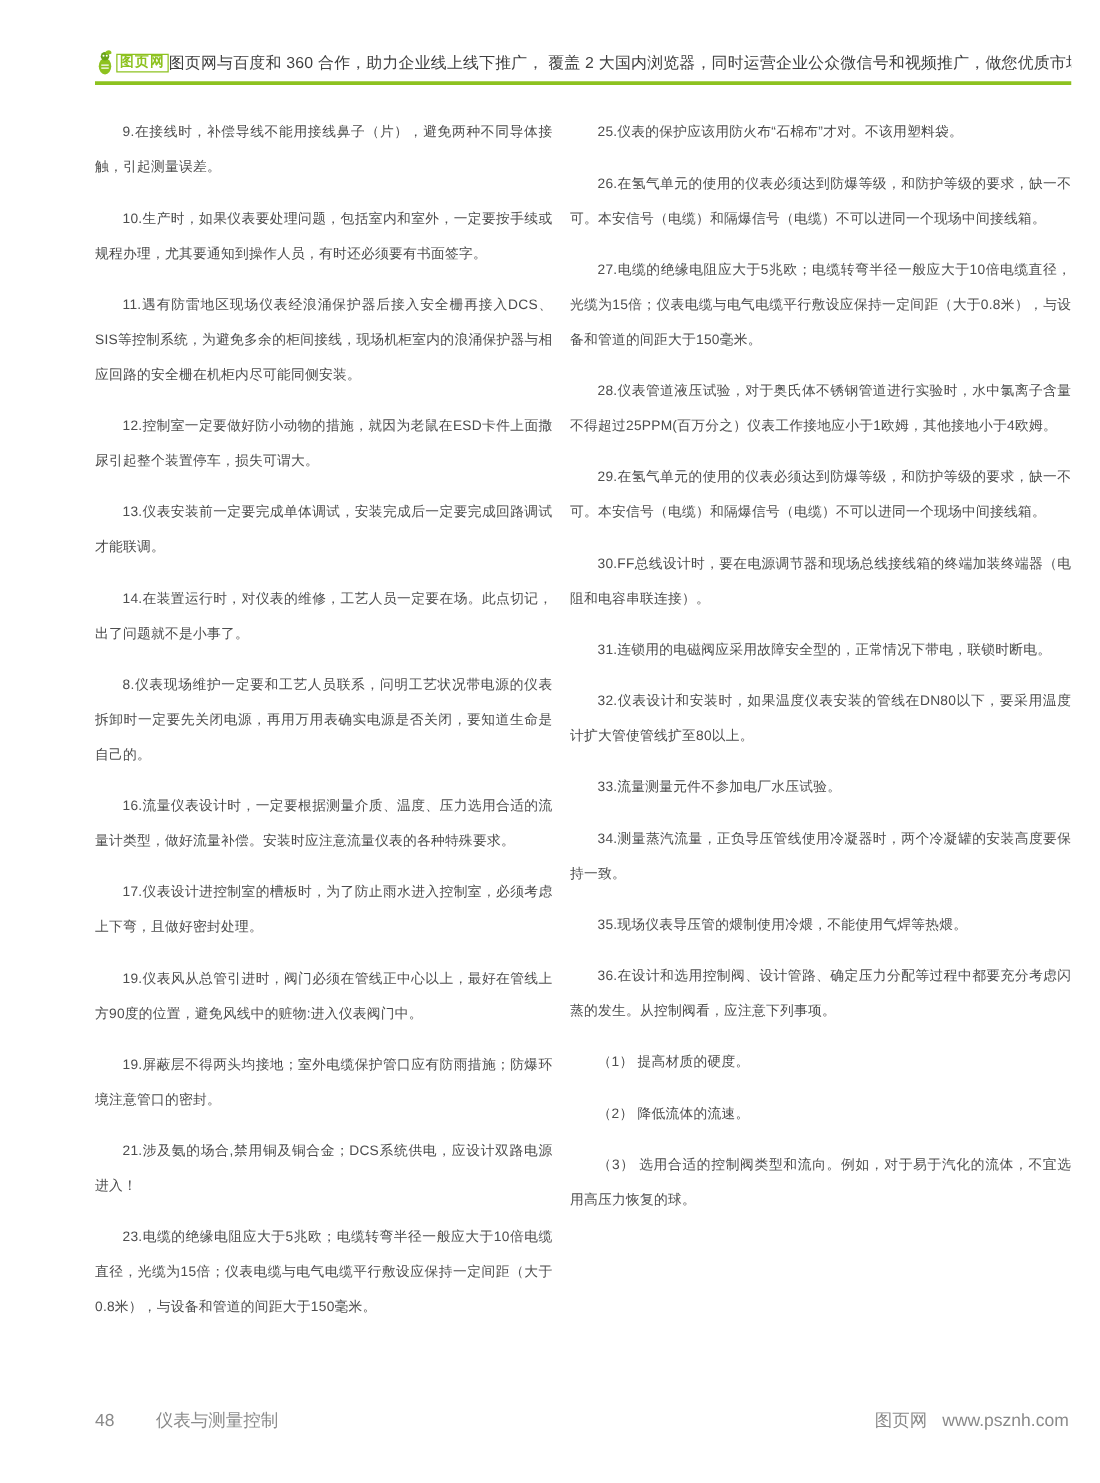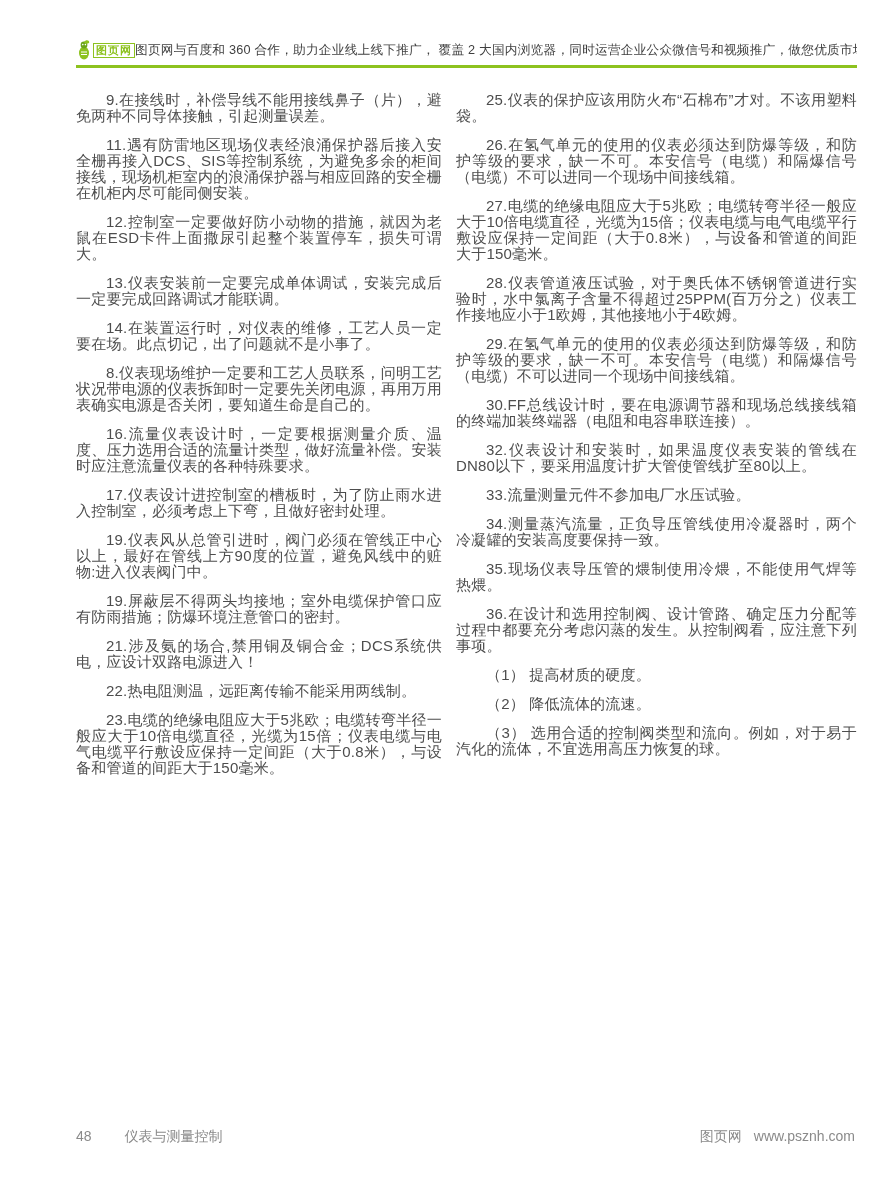--- a/index.html
+++ b/index.html
@@ -51,22 +51,22 @@
   
   .content{
     margin-top:24px;
     width:781px;
     display:flex;
     gap:14px;
   }
   .column{flex:0 0 366px;width:366px;}
   .column.right{flex:0 0 401px;width:401px;}
   .para{
-    font-size:15px;
-    line-height:16px;
+    font-size:11px;
+    line-height:28px;
     text-align:justify;
     text-indent:2em;
     margin-bottom:13px;
     color:var(--body-text);
     letter-spacing:0.2px;
   }
   
   .footer{
     position:absolute;
     left:76px;right:25px;bottom:40px;
@@ -95,40 +95,41 @@
         <path d="M5 12 L11 12 M5 14.5 L11 14.5" stroke="#ffffff" stroke-width="1"></path>
       </svg>
       <span class="logo-box">图页网</span>
     </span>
     <span class="banner-text">图页网与百度和 360 合作，助力企业线上线下推广， 覆盖 2 大国内浏览器，同时运营企业公众微信号和视频推广，做您优质市场部。</span>
   </div>
 
   <div class="content">
     <div class="column">
         <p class="para">9.在接线时，补偿导线不能用接线鼻子（片），避免两种不同导体接触，引起测量误差。</p>
+        <p class="para">10.生产时，如果仪表要处理问题，包括室内和室外，一定要按手续或规程办理，尤其要通知到操作人员，有时还必须要有书面签字。</p>
         <p class="para">11.遇有防雷地区现场仪表经浪涌保护器后接入安全栅再接入DCS、SIS等控制系统，为避免多余的柜间接线，现场机柜室内的浪涌保护器与相应回路的安全栅在机柜内尽可能同侧安装。</p>
         <p class="para">12.控制室一定要做好防小动物的措施，就因为老鼠在ESD卡件上面撒尿引起整个装置停车，损失可谓大。</p>
         <p class="para">13.仪表安装前一定要完成单体调试，安装完成后一定要完成回路调试才能联调。</p>
         <p class="para">14.在装置运行时，对仪表的维修，工艺人员一定要在场。此点切记，出了问题就不是小事了。</p>
         <p class="para">8.仪表现场维护一定要和工艺人员联系，问明工艺状况带电源的仪表拆卸时一定要先关闭电源，再用万用表确实电源是否关闭，要知道生命是自己的。</p>
         <p class="para">16.流量仪表设计时，一定要根据测量介质、温度、压力选用合适的流量计类型，做好流量补偿。安装时应注意流量仪表的各种特殊要求。</p>
         <p class="para">17.仪表设计进控制室的槽板时，为了防止雨水进入控制室，必须考虑上下弯，且做好密封处理。</p>
         <p class="para">19.仪表风从总管引进时，阀门必须在管线正中心以上，最好在管线上方90度的位置，避免风线中的赃物:进入仪表阀门中。</p>
         <p class="para">19.屏蔽层不得两头均接地；室外电缆保护管口应有防雨措施；防爆环境注意管口的密封。</p>
         <p class="para">21.涉及氨的场合,禁用铜及铜合金；DCS系统供电，应设计双路电源进入！</p>
-        <p class="para">22.热电阻测温，远距离传输不能采用两线制。</p>
         <p class="para">23.电缆的绝缘电阻应大于5兆欧；电缆转弯半径一般应大于10倍电缆直径，光缆为15倍；仪表电缆与电气电缆平行敷设应保持一定间距（大于0.8米），与设备和管道的间距大于150毫米。</p>
       </div>
     <div class="column right">
         <p class="para">25.仪表的保护应该用防火布“石棉布”才对。不该用塑料袋。</p>
         <p class="para">26.在氢气单元的使用的仪表必须达到防爆等级，和防护等级的要求，缺一不可。本安信号（电缆）和隔爆信号（电缆）不可以进同一个现场中间接线箱。</p>
         <p class="para">27.电缆的绝缘电阻应大于5兆欧；电缆转弯半径一般应大于10倍电缆直径，光缆为15倍；仪表电缆与电气电缆平行敷设应保持一定间距（大于0.8米），与设备和管道的间距大于150毫米。</p>
         <p class="para">28.仪表管道液压试验，对于奥氏体不锈钢管道进行实验时，水中氯离子含量不得超过25PPM(百万分之）仪表工作接地应小于1欧姆，其他接地小于4欧姆。</p>
         <p class="para">29.在氢气单元的使用的仪表必须达到防爆等级，和防护等级的要求，缺一不可。本安信号（电缆）和隔爆信号（电缆）不可以进同一个现场中间接线箱。</p>
         <p class="para">30.FF总线设计时，要在电源调节器和现场总线接线箱的终端加装终端器（电阻和电容串联连接）。</p>
+        <p class="para">31.连锁用的电磁阀应采用故障安全型的，正常情况下带电，联锁时断电。</p>
         <p class="para">32.仪表设计和安装时，如果温度仪表安装的管线在DN80以下，要采用温度计扩大管使管线扩至80以上。</p>
         <p class="para">33.流量测量元件不参加电厂水压试验。</p>
         <p class="para">34.测量蒸汽流量，正负导压管线使用冷凝器时，两个冷凝罐的安装高度要保持一致。</p>
         <p class="para">35.现场仪表导压管的煨制使用冷煨，不能使用气焊等热煨。</p>
         <p class="para">36.在设计和选用控制阀、设计管路、确定压力分配等过程中都要充分考虑闪蒸的发生。从控制阀看，应注意下列事项。</p>
         <p class="para">（1） 提高材质的硬度。</p>
         <p class="para">（2） 降低流体的流速。</p>
         <p class="para">（3） 选用合适的控制阀类型和流向。例如，对于易于汽化的流体，不宜选用高压力恢复的球。</p>
       </div>
   </div>

